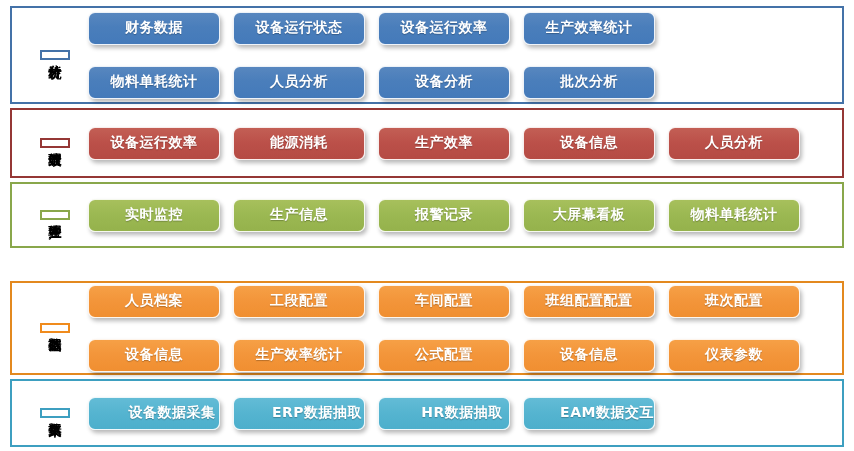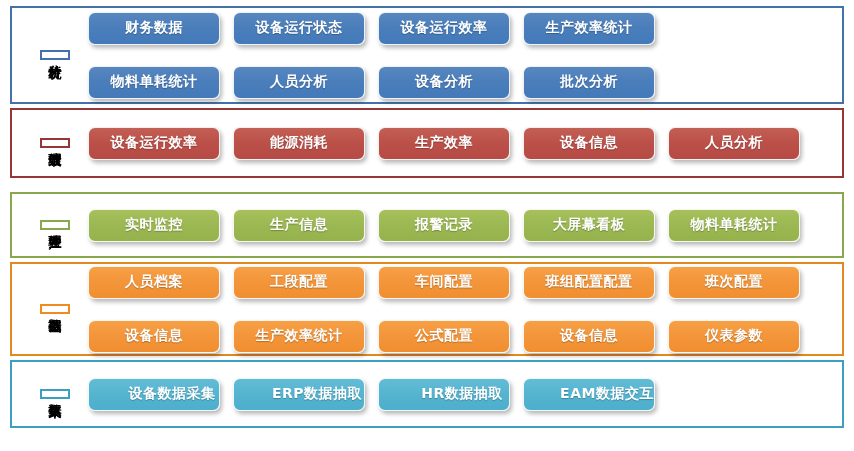--- a/index.html
+++ b/index.html
@@ -100,28 +100,28 @@
   }
 
   
   .sec-perf { border-color: #953735; }
   .sec-perf .section-label { border-color: #953735; }
   .btn-red {
     background: linear-gradient(180deg, #c35f55 0%, #bb5049 48%, #b54b44 100%);
   }
 
   
-  .sec-prod { border-color: #89a74b; margin-top: 10px; }
+  .sec-prod { border-color: #89a74b; }
   .sec-prod .section-label { border-color: #89a74b; }
   .btn-green {
     background: linear-gradient(180deg, #a7c05c 0%, #9bb852 48%, #95b24c 100%);
   }
 
   
-  .sec-base { border-color: #e3891f; }
+  .sec-base { border-color: #e3891f; margin-top: 29px; }
   .sec-base .section-label { border-color: #f08b1d; }
   .btn-orange {
     background: linear-gradient(180deg, #f6a046 0%, #f3953a 48%, #f08f31 100%);
   }
 
   
   .sec-collect { border-color: #3d9fc0; }
   .sec-collect .section-label { border-color: #3d9fc0; }
   .btn-cyan {
     background: linear-gradient(180deg, #63bcd6 0%, #55b4d0 48%, #4cafcc 100%);

